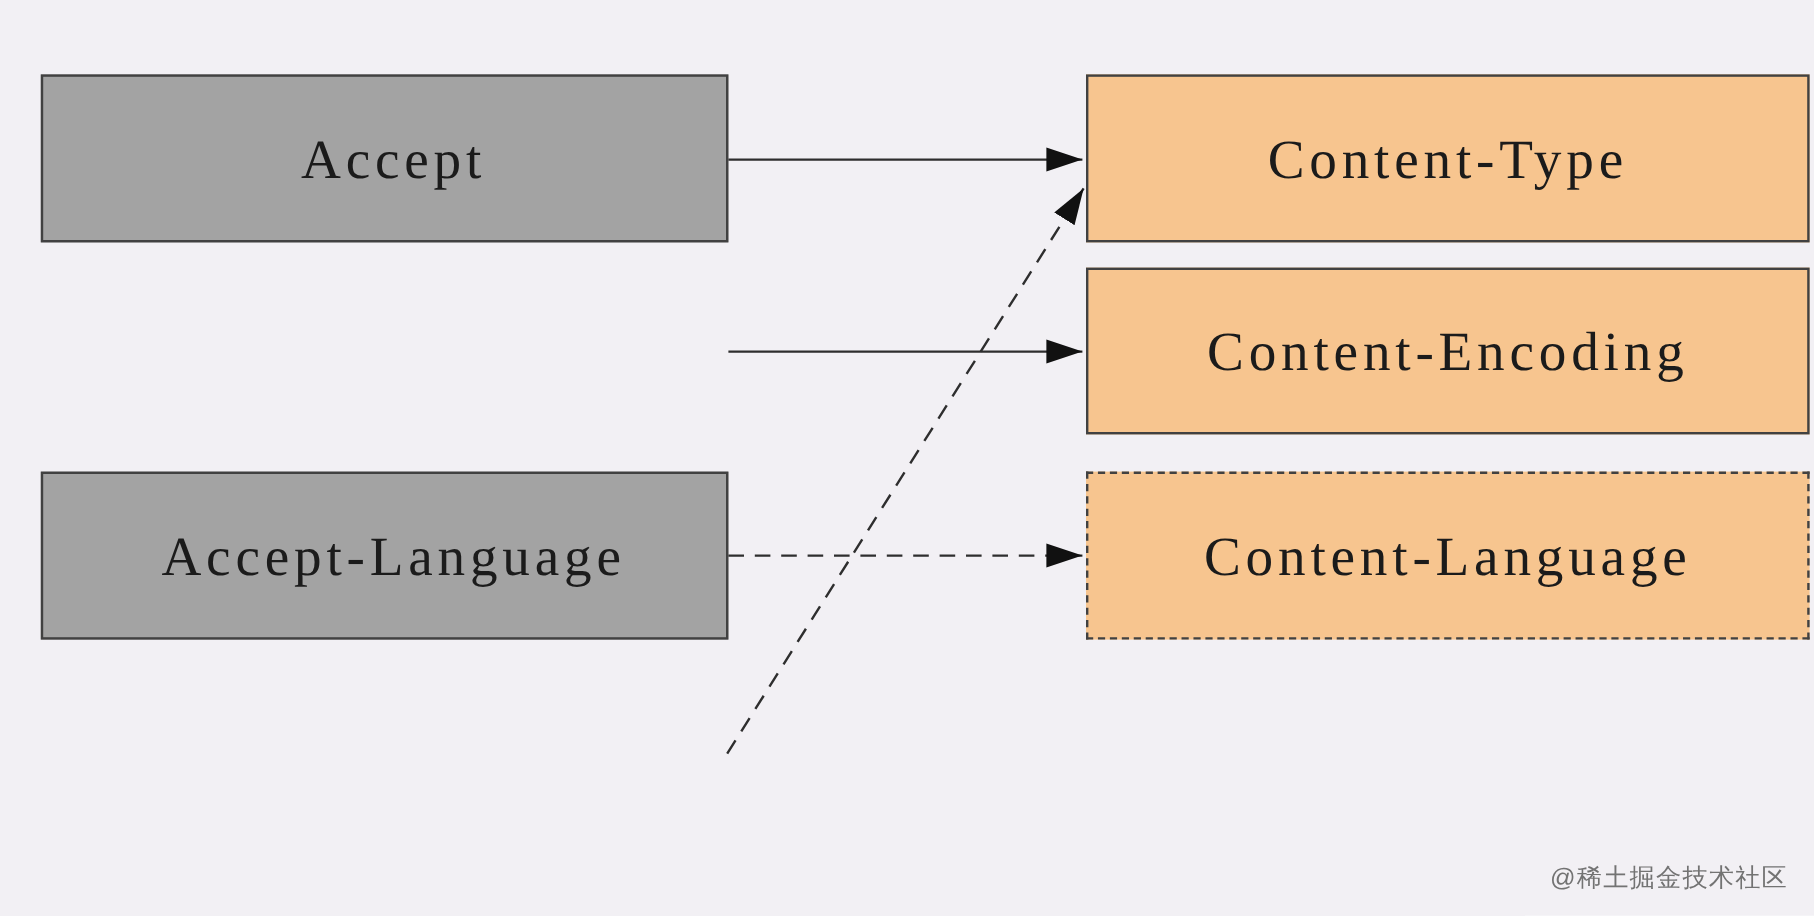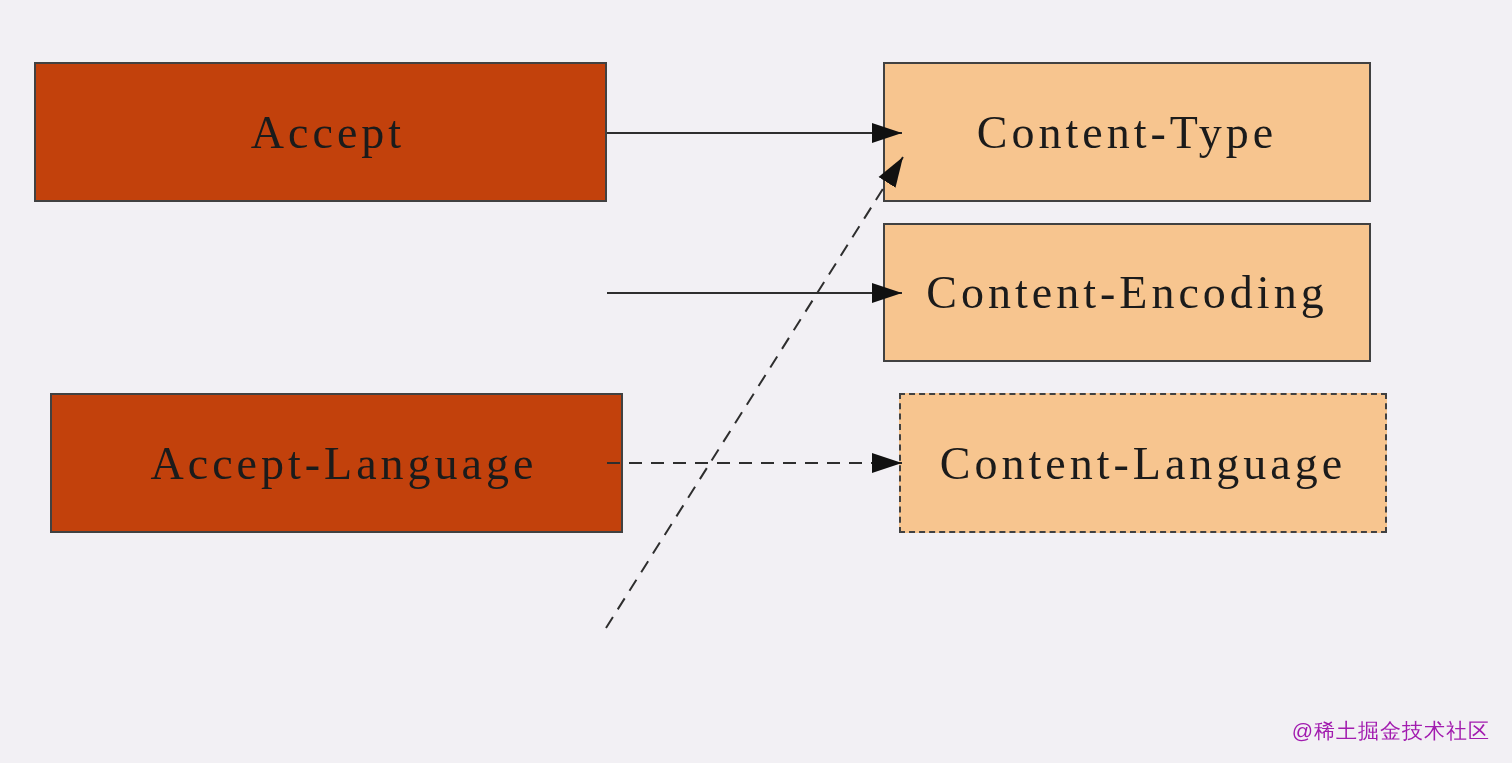--- a/index.html
+++ b/index.html
@@ -21,57 +21,57 @@
     align-items: center;
     justify-content: center;
     font-size: 46px;
     letter-spacing: 4px;
     color: #1b1b1b;
     white-space: nowrap;
   }
   .hbox.left {
     left: 34px;
     width: 573px;
-    background: #c2410c;
+    background: #a3a3a3;
     border: 2px solid #414141;
     padding-left: 15px;
   }
   .hbox.right {
-    left: 883px;
-    width: 488px;
+    left: 905px;
+    width: 603px;
     background: #f7c58f;
     border: 2px solid #414141;
   }
   .hbox.dashed {
     border-style: dashed;
   }
   .row1 { top: 62px;  height: 140px; }
   .row2 { top: 223px; height: 139px; }
-  .row3 { top: 393px; height: 140px; margin-left: 16px; }
+  .row3 { top: 393px; height: 140px; }
   .row4 { top: 558px; height: 139px; }
   svg.arrows {
     position: absolute;
     left: 0;
     top: 0;
     pointer-events: none;
   }
   svg.arrows line {
     stroke: #2e2e2e;
     stroke-width: 2;
   }
   svg.arrows line.dashed {
     stroke-dasharray: 13 9;
   }
   .watermark {
     position: absolute;
     right: 22px;
     bottom: 18px;
     font-size: 21px;
     letter-spacing: 1px;
-    color: #a21caf;
+    color: #737373;
     font-family: "Liberation Sans", sans-serif;
   }
 </style>
 </head>
 <body>
 
 <div class="canvas">
 
   <div class="hbox left row1">
     <span>Accept</span>

